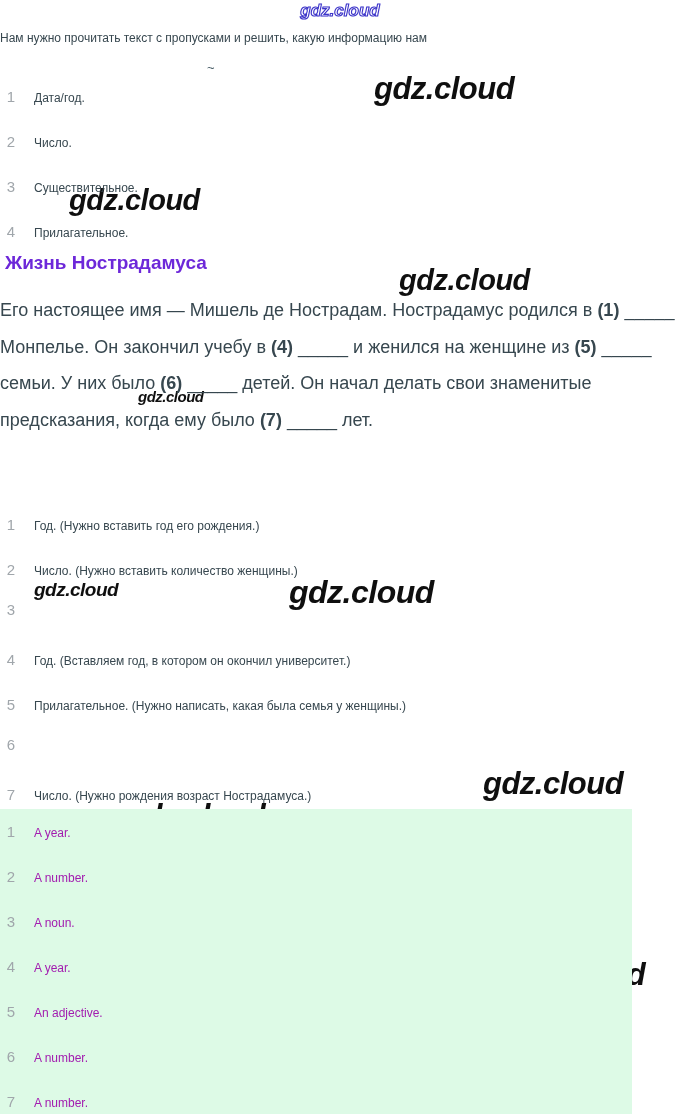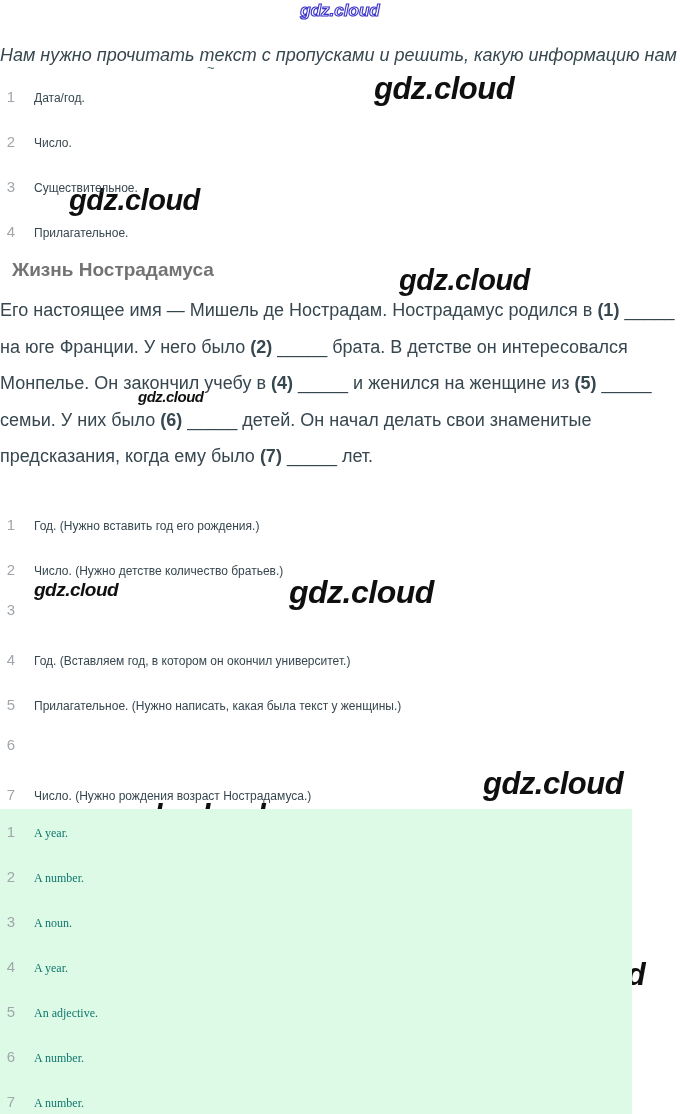--- a/index.html
+++ b/index.html
@@ -25,25 +25,24 @@
   .wm-outline{
     font-weight:700;
     color:#ffffff;
     -webkit-text-stroke:1.1px #3d35c9;
     text-shadow:0 0 1px #3d35c9;
     letter-spacing:0;
   }
   
   .intro{
     position:absolute;
-    left:0; top:45px;
-    font-size:18px;
+    left:0; top:31px;
+    font-size:12px;
     font-weight:500;
     white-space:nowrap;
-    font-style:italic;
   }
   .fragment{
     position:absolute;
     left:207px; top:60px;
     font-size:13px;
     color:#455a64;
   }
   
   .numlist{
     position:absolute;
@@ -67,24 +66,24 @@
   }
   .numlist .txt{
     font-size:12px;
     margin-left:12px;
     white-space:nowrap;
     margin-top:8px;
   }
   .story-title{
     position:absolute;
     left:0; top:247px;
-    margin:12px;
+    margin:5px;
     font-size:19px;
     font-weight:700;
-    color:#737373;
+    color:#6d28d9;
   }
   .story{
     position:absolute;
     left:0; top:292px;
     width:680px;
     font-size:18px;
     line-height:36.5px;
   }
   .story .line{white-space:nowrap;}
   .story b{font-weight:700;}
@@ -93,21 +92,21 @@
     position:absolute;
     left:0; top:809px;
     width:632px;
     height:305px;
   }
   .answers .numlist{
     position:static;
     padding-top:9px;
     width:632px;
   }
-  .answers .txt{color:#0f766e;font-family:Liberation Serif, serif;}
+  .answers .txt{color:#a21caf;}
 </style>
 </head>
 <body>
 
 <div class="page">
 
   <div class="wm wm-outline" style="left:50%;top:2px;transform:translateX(-50%);font-size:17px;">gdz.cloud</div>
   <div class="wm" style="left: 374px; top: 73px; font-size: 31px; color: rgb(15, 15, 15);">gdz.cloud</div>
   <div class="wm" style="left: 69px; top: 186px; font-size: 29px; color: rgb(15, 15, 15);">gdz.cloud</div>
   <div class="wm" style="left: 399px; top: 266px; font-size: 29px; color: rgb(15, 15, 15);">gdz.cloud</div>
@@ -137,45 +136,44 @@
     </li>
     <li>
       <span class="num">4</span>
       <span class="txt">Прилагательное.</span>
     </li>
   </ol>
 
   <h2 class="story-title">Жизнь Нострадамуса</h2>
   <div class="story">
     <div class="line">Его настоящее имя — Мишель де Нострадам. Нострадамус родился в <b>(1)</b> _____</div>
-    <div class="line">на юге Франции. У него было <b>(2)</b> _____ брата. В детстве он интересовался</div>
     <div class="line">Монпелье. Он закончил учебу в <b>(4)</b> _____ и женился на женщине из <b>(5)</b> _____</div>
     <div class="line">семьи. У них было <b>(6)</b> _____ детей. Он начал делать свои знаменитые</div>
     <div class="line">предсказания, когда ему было <b>(7)</b> _____ лет.</div>
   </div>
 
   <ol class="numlist" style="top:511px;">
     <li>
       <span class="num">1</span>
       <span class="txt">Год. (Нужно вставить год его рождения.)</span>
     </li>
     <li>
       <span class="num">2</span>
-      <span class="txt">Число. (Нужно детстве количество братьев.)</span>
+      <span class="txt">Число. (Нужно вставить количество женщины.)</span>
     </li>
     <li>
       <span class="num">3</span>
     </li>
     <li>
       <span class="num">4</span>
       <span class="txt">Год. (Вставляем год, в котором он окончил университет.)</span>
     </li>
     <li>
       <span class="num">5</span>
-      <span class="txt">Прилагательное. (Нужно написать, какая была текст у женщины.)</span>
+      <span class="txt">Прилагательное. (Нужно написать, какая была семья у женщины.)</span>
     </li>
     <li>
       <span class="num">6</span>
     </li>
     <li>
       <span class="num">7</span>
       <span class="txt">Число. (Нужно рождения возраст Нострадамуса.)</span>
     </li>
   </ol>
 

